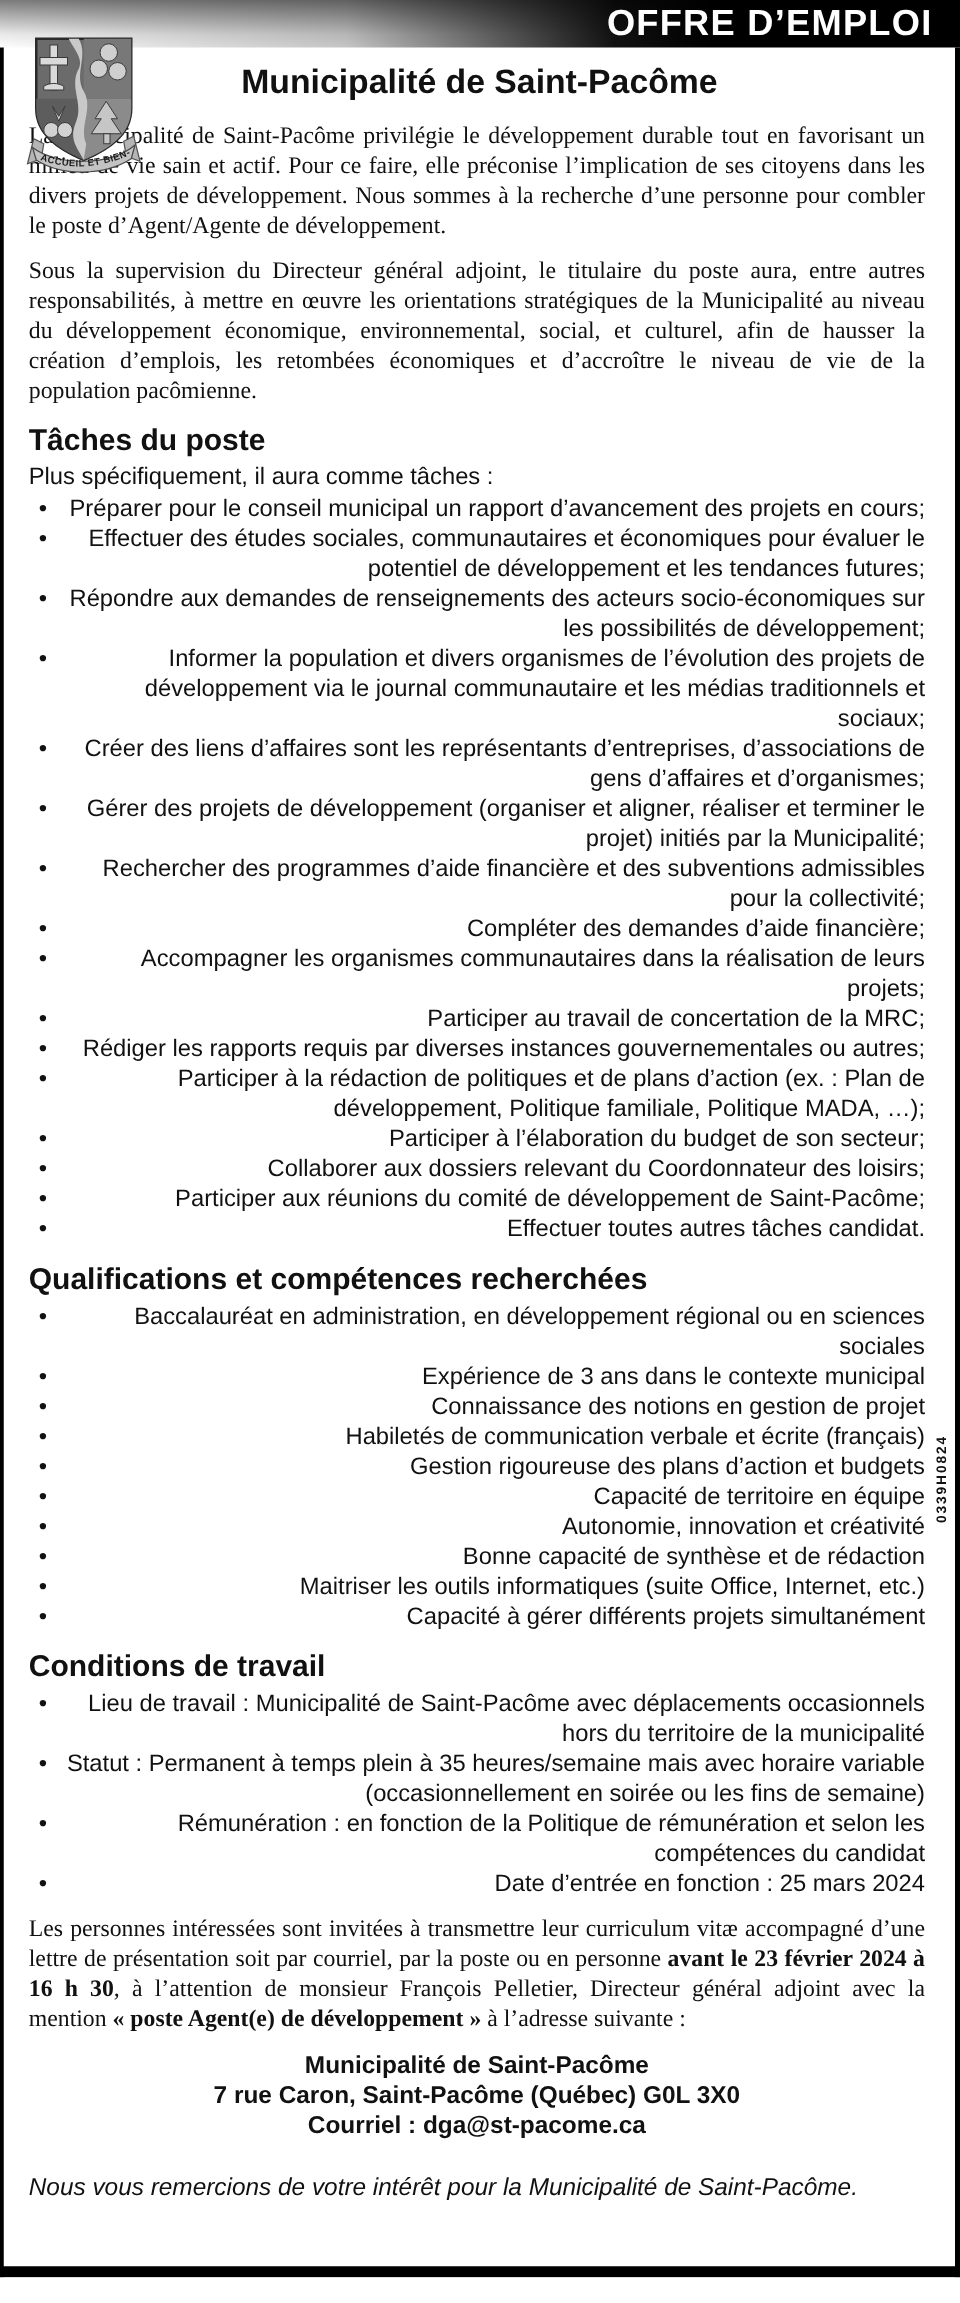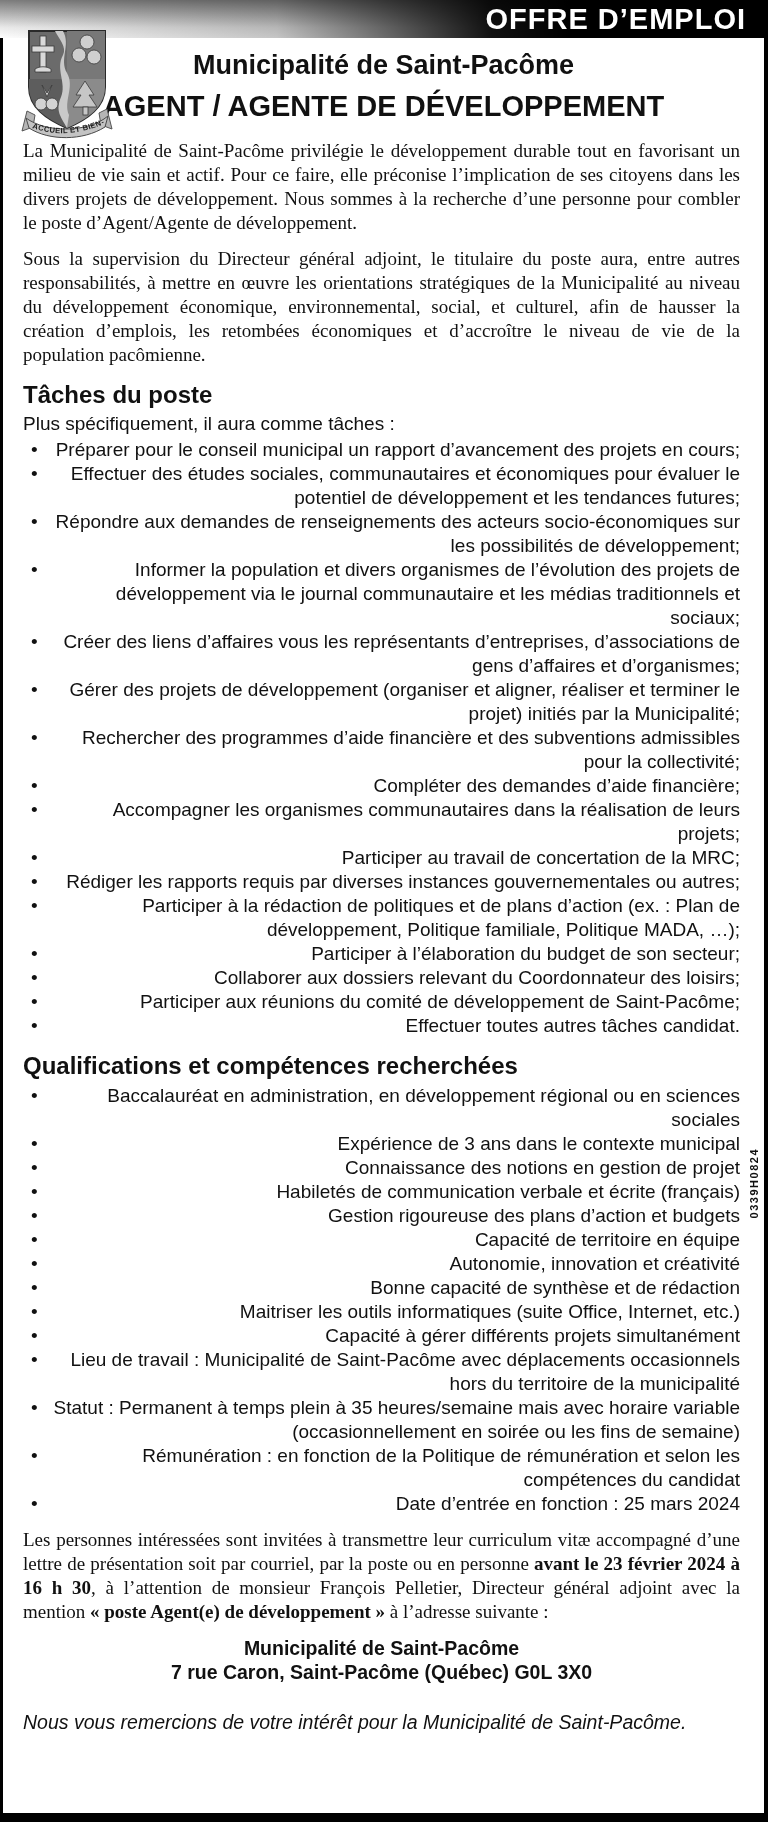--- a/index.html
+++ b/index.html
@@ -84,21 +84,20 @@
           <rect x="62" y="80" width="5" height="8"></rect>
         </g>
 
         <path d="M5,91 C25,106 67,106 87,89 L84,100 C62,114 28,114 8,101 Z" fill="#c3c3c3" stroke="#4a4a4a" stroke-width="1"></path>
         <path id="motto-path" d="M11,101 Q46,113 83,97" fill="none"></path>
         <text font-size="7.6" font-weight="bold" fill="#1c1c1c" letter-spacing="0.4">
           <textPath href="#motto-path">ACCUEIL ET BIEN-ÊTRE</textPath>
         </text>
       </svg>
       <div class="muni-title">Municipalité de Saint-Pacôme</div>
-      <div class="job-title">AGENT / AGENTE DE DÉVELOPPEMENT</div>
     </div>
 
     <div class="content">
       <p class="just">La Municipalité de Saint-Pacôme privilégie le développement durable tout en favorisant un milieu de vie sain et actif.  Pour ce faire, elle préconise l’implication de ses citoyens dans les divers projets de développement. Nous sommes à la recherche d’une personne pour combler le poste d’Agent/Agente de développement.</p>
       <p class="just">Sous la supervision du Directeur général adjoint, le titulaire du poste aura, entre autres responsabilités, à mettre en œuvre les orientations stratégiques de la Municipalité au niveau du développement économique, environnemental, social, et culturel, afin de hausser la création d’emplois, les retombées économiques et d’accroître le niveau de vie de la population pacômienne.</p>
 
       <h3 class="sec">Tâches du poste</h3>
       <p class="tasks-intro">Plus spécifiquement, il aura comme tâches :</p>
       <div>
           <div class="bullet-item">
@@ -112,21 +111,21 @@
           <div class="bullet-item">
             <span class="dot">•</span>
             <span class="bullet-text">Répondre aux demandes de renseignements des acteurs socio-économiques sur les possibilités de développement;</span>
           </div>
           <div class="bullet-item">
             <span class="dot">•</span>
             <span class="bullet-text">Informer la population et divers organismes de l’évolution des projets de développement via le journal communautaire et les médias traditionnels et sociaux;</span>
           </div>
           <div class="bullet-item">
             <span class="dot">•</span>
-            <span class="bullet-text">Créer des liens d’affaires vous les représentants d’entreprises, d’associations de gens d’affaires et d’organismes;</span>
+            <span class="bullet-text">Créer des liens d’affaires sont les représentants d’entreprises, d’associations de gens d’affaires et d’organismes;</span>
           </div>
           <div class="bullet-item">
             <span class="dot">•</span>
             <span class="bullet-text">Gérer des projets de développement (organiser et aligner, réaliser et terminer le projet) initiés par la Municipalité;</span>
           </div>
           <div class="bullet-item">
             <span class="dot">•</span>
             <span class="bullet-text">Rechercher des programmes d’aide financière et des subventions admissibles pour la collectivité;</span>
           </div>
           <div class="bullet-item">
@@ -204,20 +203,21 @@
           <div class="bullet-item">
             <span class="dot">•</span>
             <span class="bullet-text">Maitriser les outils informatiques (suite Office, Internet, etc.)</span>
           </div>
           <div class="bullet-item">
             <span class="dot">•</span>
             <span class="bullet-text">Capacité à gérer différents projets simultanément</span>
           </div>
         </div>
 
+      <h3 class="sec">Conditions de travail</h3>
       <div>
           <div class="bullet-item">
             <span class="dot">•</span>
             <span class="bullet-text">Lieu de travail : Municipalité de Saint-Pacôme avec déplacements occasionnels hors du territoire de la municipalité</span>
           </div>
           <div class="bullet-item">
             <span class="dot">•</span>
             <span class="bullet-text">Statut : Permanent à temps plein à 35 heures/semaine mais avec horaire variable (occasionnellement en soirée ou les fins de semaine)</span>
           </div>
           <div class="bullet-item">
@@ -228,20 +228,21 @@
             <span class="dot">•</span>
             <span class="bullet-text">Date d’entrée en fonction : 25 mars 2024</span>
           </div>
         </div>
 
       <p class="just closing"><span>Les personnes intéressées sont invitées à transmettre leur curriculum vitæ accompagné d’une lettre de présentation soit par courriel, par la poste ou en personne </span><span style="font-weight: bold;">avant le 23 février 2024 à 16 h 30</span><span>, à l’attention de monsieur François Pelletier, Directeur général adjoint avec la mention </span><span style="font-weight: bold;">« poste Agent(e) de développement »</span><span> à l’adresse suivante :</span></p>
 
       <div class="address">
         <div>Municipalité de Saint-Pacôme</div>
         <div>7 rue Caron, Saint-Pacôme (Québec) G0L 3X0</div>
+        <div>Courriel : dga@st-pacome.ca</div>
       </div>
 
       <p class="footer-note">Nous vous remercions de votre intérêt pour la Municipalité de Saint-Pacôme.</p>
     </div>
   </div>
 
   <div class="side-code">0339H0824</div>
 </div>
 
 </body></html>

